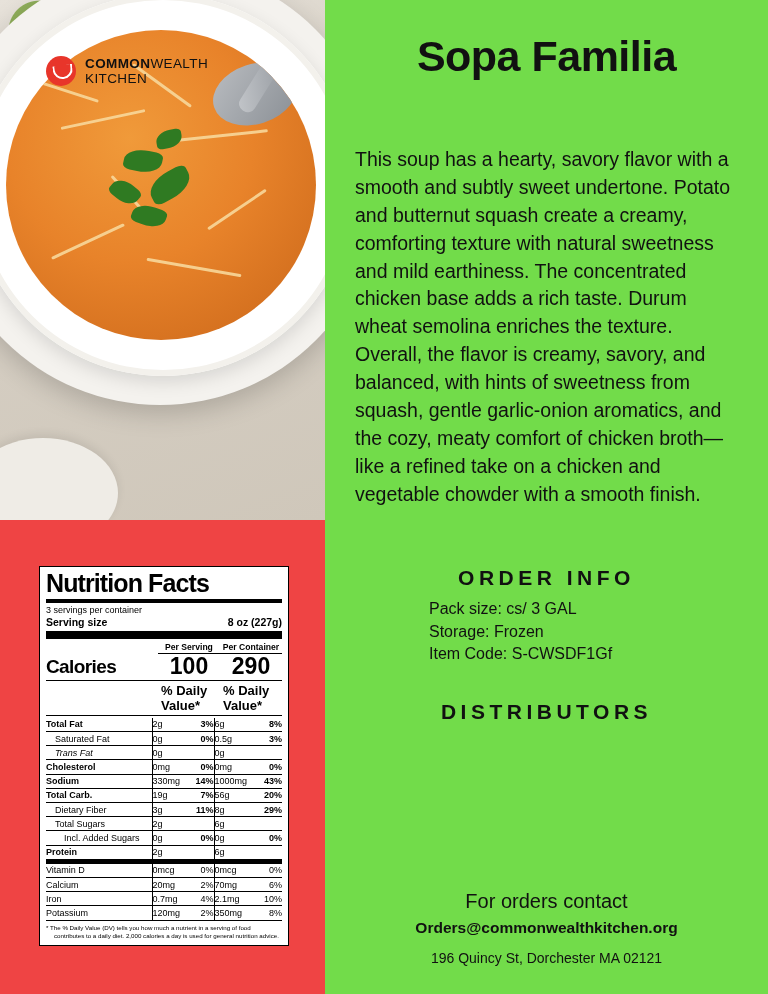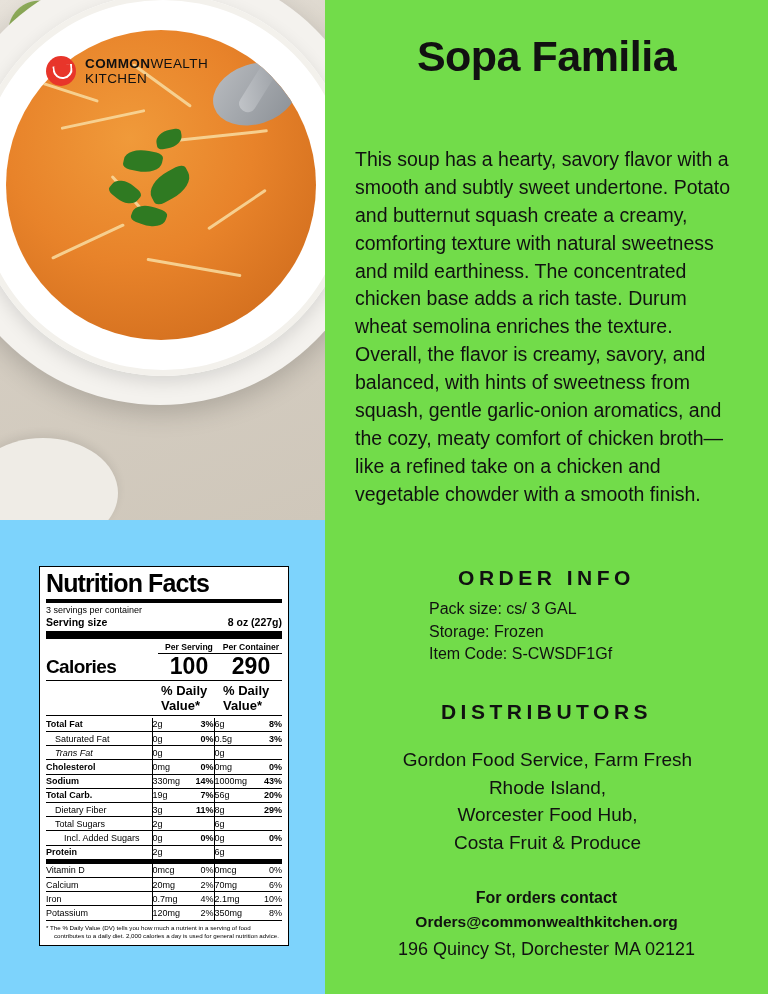--- a/index.html
+++ b/index.html
@@ -7,21 +7,21 @@
     margin: 0; padding: 0;
     width: 768px; height: 994px;
     font-family: "Liberation Sans", sans-serif;
     background: #ffffff;
     overflow: hidden;
   }
   .page {
     position: relative;
     width: 768px;
     height: 994px;
-    background: #7dd3fc;
+    background: #ef4444;
   }
 
   
   .green-panel {
     position: absolute;
     left: 325px; top: 0;
     width: 443px; height: 994px;
     background: #72dc4a;
   }
   .product-title {
@@ -72,23 +72,23 @@
     color: #111111;
   }
 
   .contact-block {
     position: absolute;
     left: 325px; top: 886px;
     width: 443px;
     text-align: center;
     color: #111111;
   }
-  .contact-line1 { font-size: 16px; font-weight: bold; line-height: 1.5; }
+  .contact-line1 { font-size: 20px; font-weight: normal; line-height: 1.5; }
   .contact-line2 { font-size: 15.5px; font-weight: bold; line-height: 1.5; }
-  .contact-line3 { font-size: 18px; line-height: 1.6; margin-top: 2px; }
+  .contact-line3 { font-size: 14px; line-height: 1.6; margin-top: 8px; }
 
   
   .photo {
     position: absolute;
     left: 0; top: 0;
     width: 325px; height: 520px;
     overflow: hidden;
     background: #d8d2c8;
   }
   
@@ -300,26 +300,20 @@
   <div class="description">This soup has a hearty, savory flavor with a smooth and subtly sweet undertone. Potato and butternut squash create a creamy, comforting texture with natural sweetness and mild earthiness. The concentrated chicken base adds a rich taste. Durum wheat semolina enriches the texture. Overall, the flavor is creamy, savory, and balanced, with hints of sweetness from squash, gentle garlic-onion aromatics, and the cozy, meaty comfort of chicken broth—like a refined take on a chicken and vegetable chowder with a smooth finish.</div>
 
   <div id="order-info-heading" class="section-heading">ORDER INFO</div>
   <div class="order-lines">
     <div>Pack size: cs/ 3 GAL</div>
     <div>Storage: Frozen</div>
     <div>Item Code: S-CWSDF1Gf</div>
   </div>
 
   <div id="distributors-heading" class="section-heading">DISTRIBUTORS</div>
-  <div class="distributors-list">
-    <div>Gordon Food Service, Farm Fresh</div>
-    <div>Rhode Island,</div>
-    <div>Worcester Food Hub,</div>
-    <div>Costa Fruit &amp; Produce</div>
-  </div>
 
   <div class="contact-block">
     <div class="contact-line1">For orders contact</div>
     <div class="contact-line2">Orders@commonwealthkitchen.org</div>
     <div class="contact-line3">196 Quincy St, Dorchester MA 02121</div>
   </div>
 
   <div class="nf">
     <div class="nf-title">Nutrition Facts</div>
     <div class="nf-rule-med"></div>

